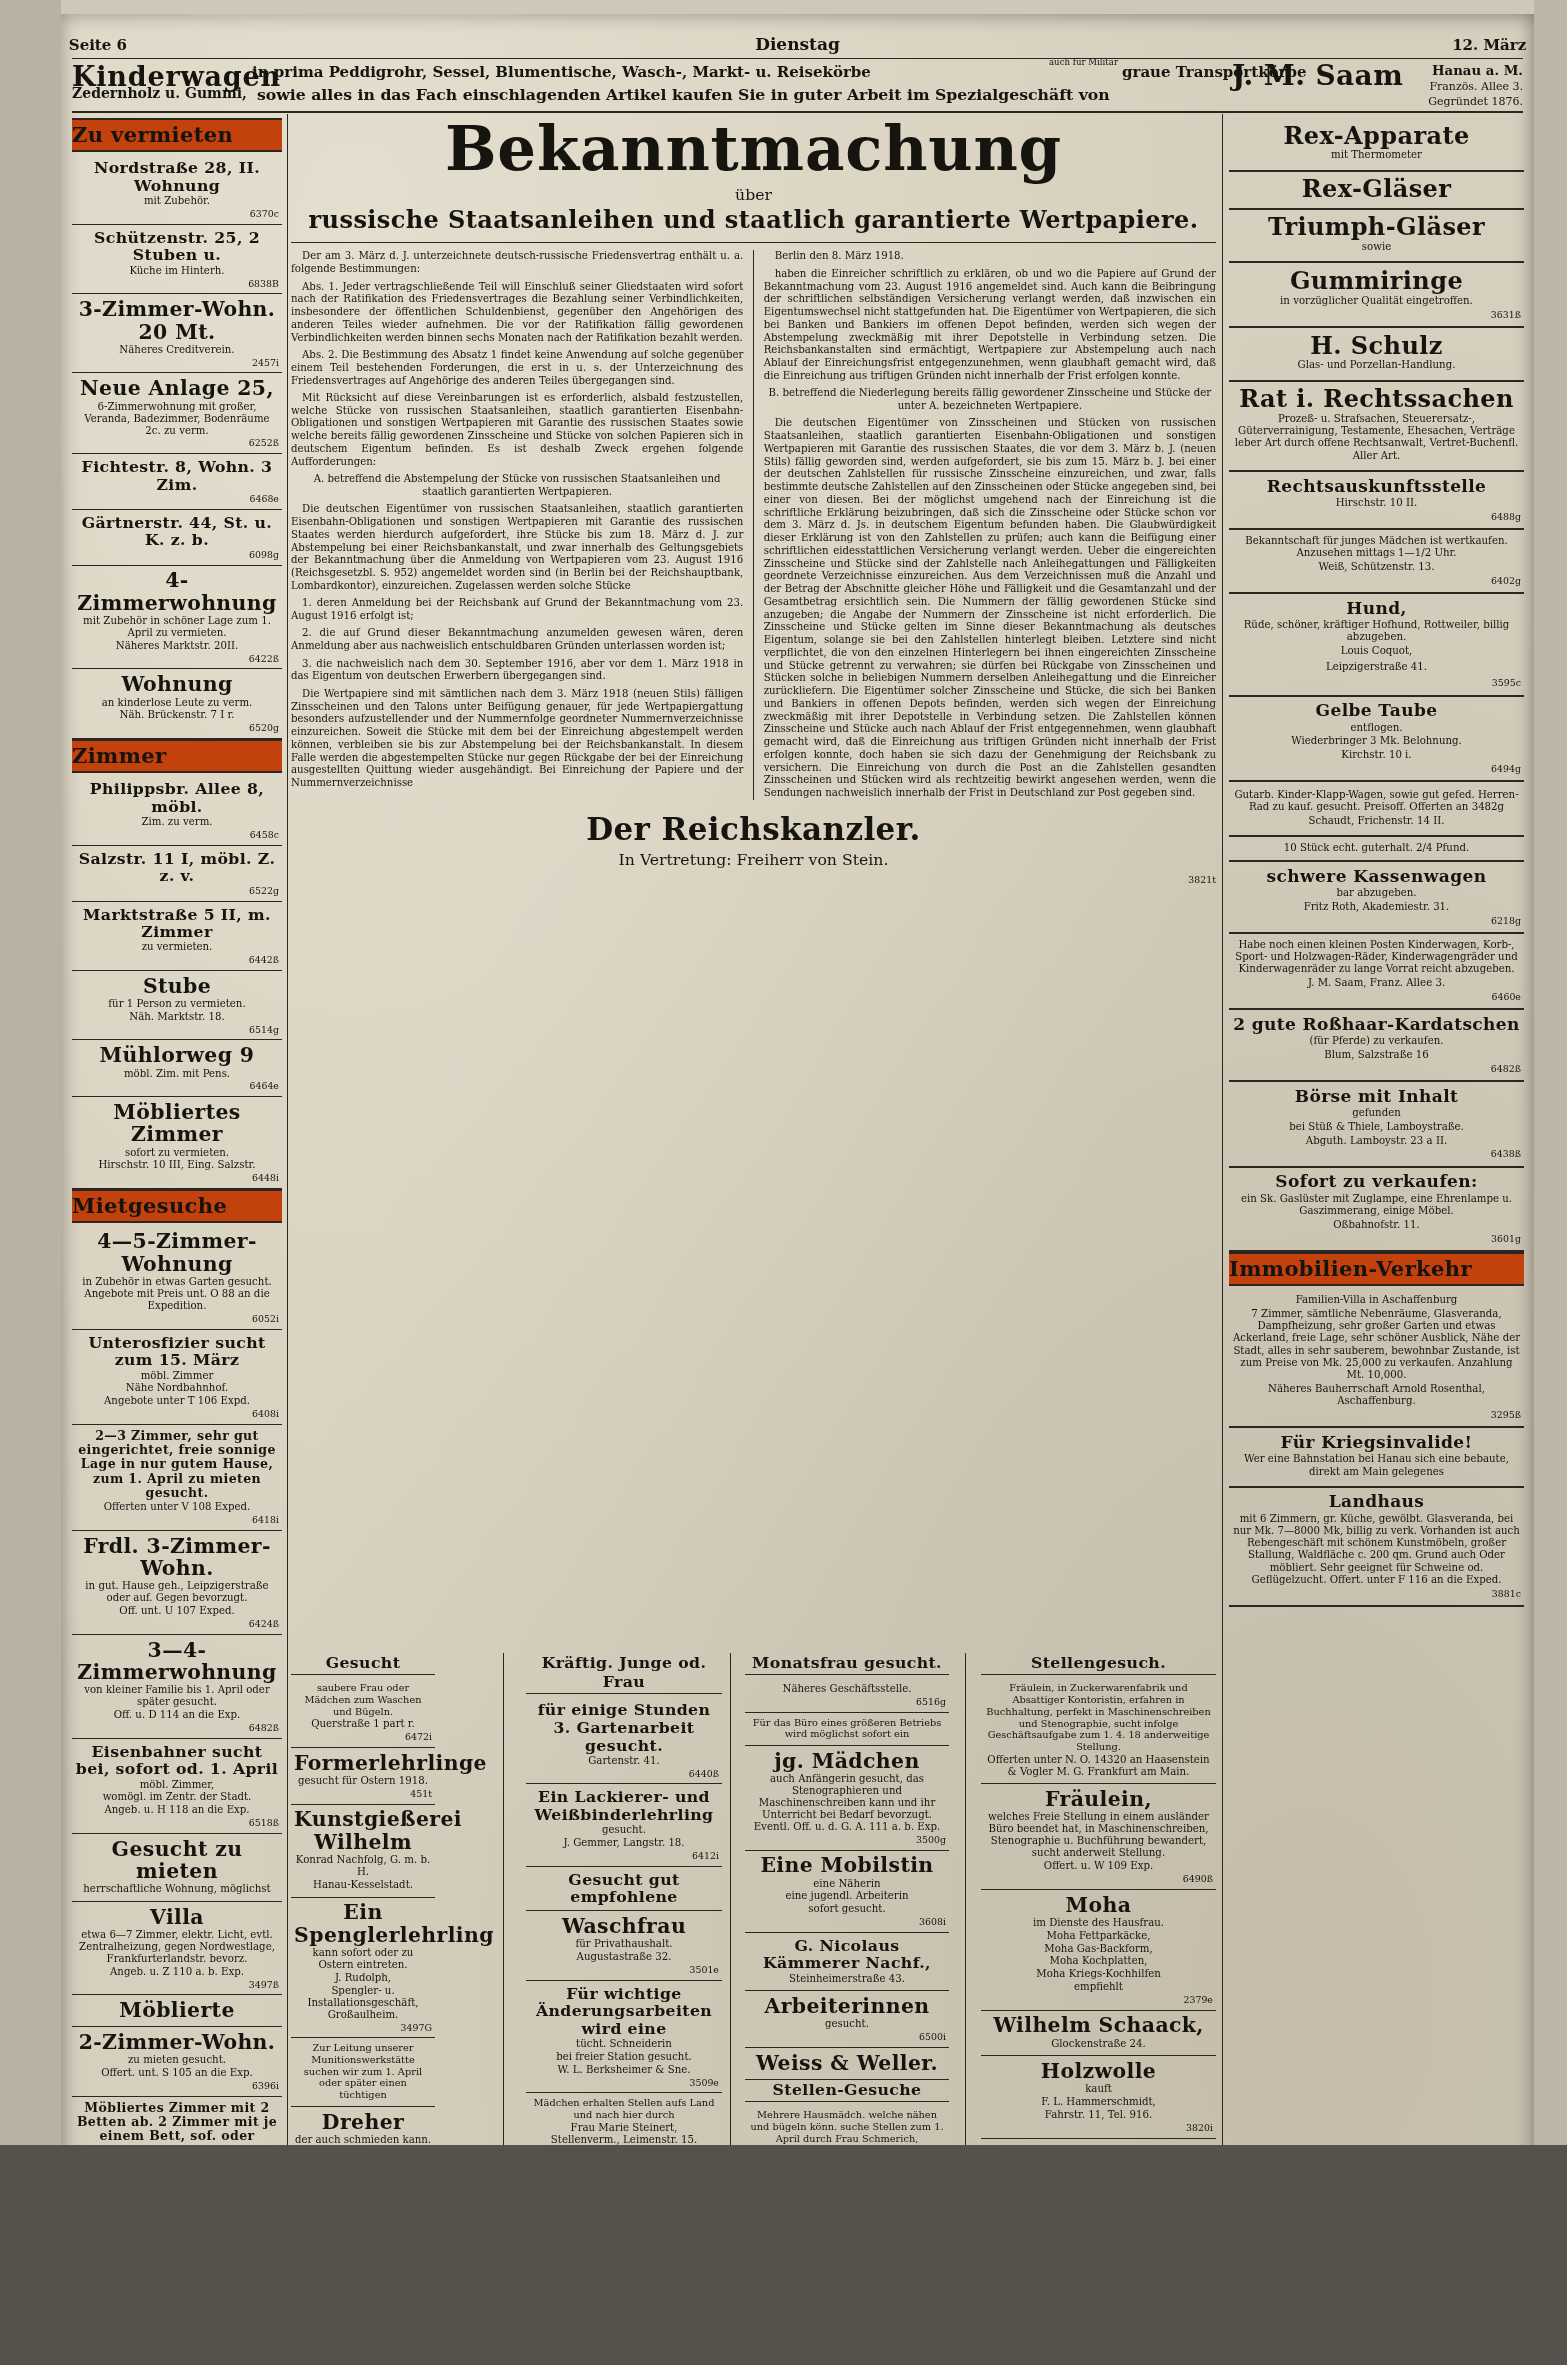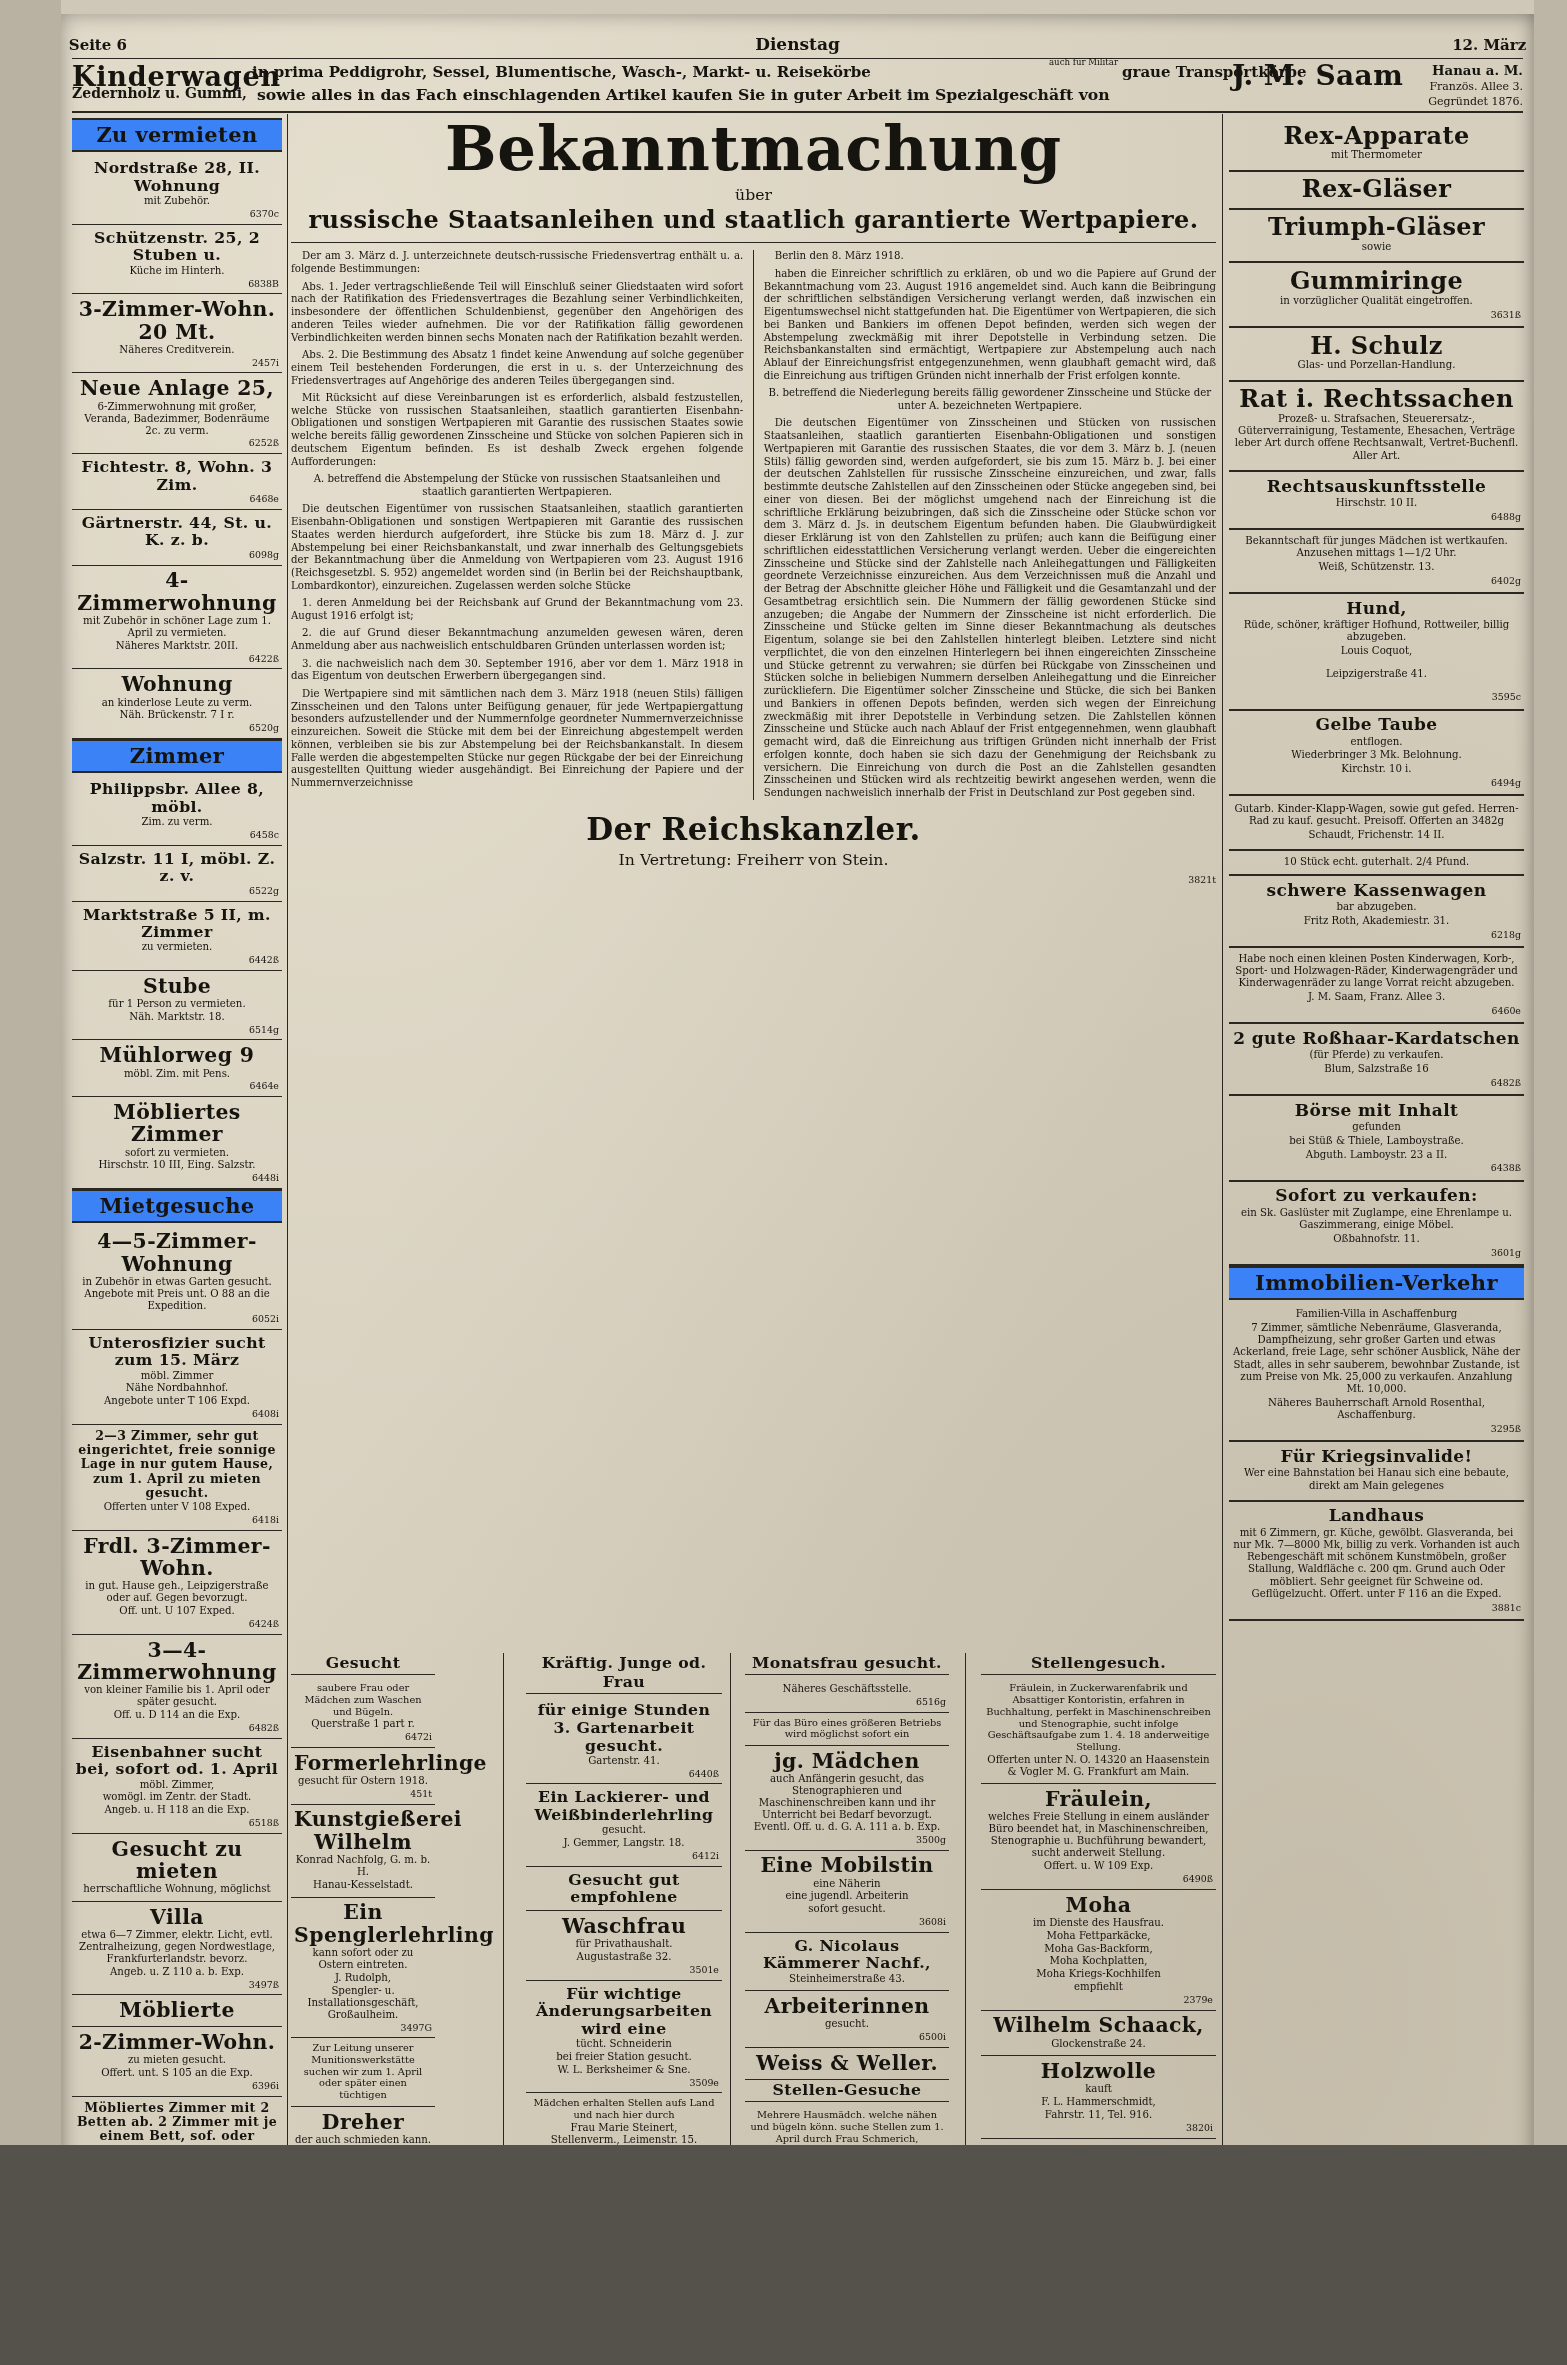--- a/index.html
+++ b/index.html
@@ -48,23 +48,23 @@
   #colA{left:72px;width:210px;height:2022px;}
   #colMain{left:291px;width:925px;height:1645px;}
   #colR{left:1229px;width:295px;height:2225px;}
 
   .vline{position:absolute;top:114px;width:0;border-left:1.6px solid #2a2620;height:2241px;}
 
   
   .ad{border-bottom:1.6px solid #2a2620;padding:3.9px 3.1px 4.7px 3.1px;}
   .ad p{margin:0.8px 0;font-size:10.2px;line-height:1.18;}
   .secthead{
-    text-align:center;font-weight:bold;font-size:21px;padding:2.4px 0 3.1px;
+    font-weight:bold;font-size:21px;padding:2.4px 0 3.1px;
     border-top:2.4px solid #2a2620;border-bottom:2.4px solid #2a2620;margin:0 0 3.1px;
-    background:#3b82f6;
+    background:#c2410c;
   }
   .bigname{font-size:20.4px;font-weight:bold;text-align:center;line-height:1.1;}
   .medname{font-size:15.7px;font-weight:bold;text-align:center;line-height:1.12;}
   .smname{font-size:12.5px;font-weight:bold;text-align:center;line-height:1.15;}
   .body{font-size:9.8px;line-height:1.2;text-align:justify;}
   .ctr{text-align:center;}
   .ref{font-size:9.4px;text-align:right;display:block;}
 
   
   .mainhead{font-size:61px;font-weight:bold;text-align:center;letter-spacing:0.8px;line-height:1;}
@@ -505,21 +505,21 @@
       </div>
       <div class="rightad">
         <div class="rsm">Bekanntschaft für junges Mädchen ist wertkaufen. Anzusehen mittags 1—1/2 Uhr.</div>
         <p class="rsm" style="margin: 1.6px 0px;">Weiß, Schützenstr. 13.</p>
         <span class="ref">6402g</span>
       </div>
       <div class="rightad">
         <div class="rmed frak">Hund,</div>
         <p class="rsm" style="margin: 1.6px 0px;">Rüde, schöner, kräftiger Hofhund, Rottweiler, billig abzugeben.</p>
         <p class="rsm" style="margin: 1.6px 0px;">Louis Coquot,</p>
-        <p class="rsm" style="margin: 11px 0px;">Leipzigerstraße 41.</p>
+        <p class="rsm" style="margin: 4px 0px;">Leipzigerstraße 41.</p>
         <span class="ref">3595c</span>
       </div>
       <div class="rightad">
         <div class="rmed frak">Gelbe Taube</div>
         <p class="rsm" style="margin: 1.6px 0px;">entflogen.</p>
         <p class="rsm" style="margin: 1.6px 0px;">Wiederbringer 3 Mk. Belohnung.</p>
         <p class="rsm" style="margin: 1.6px 0px;">Kirchstr. 10 i.</p>
         <span class="ref">6494g</span>
       </div>
       <div class="rightad">

